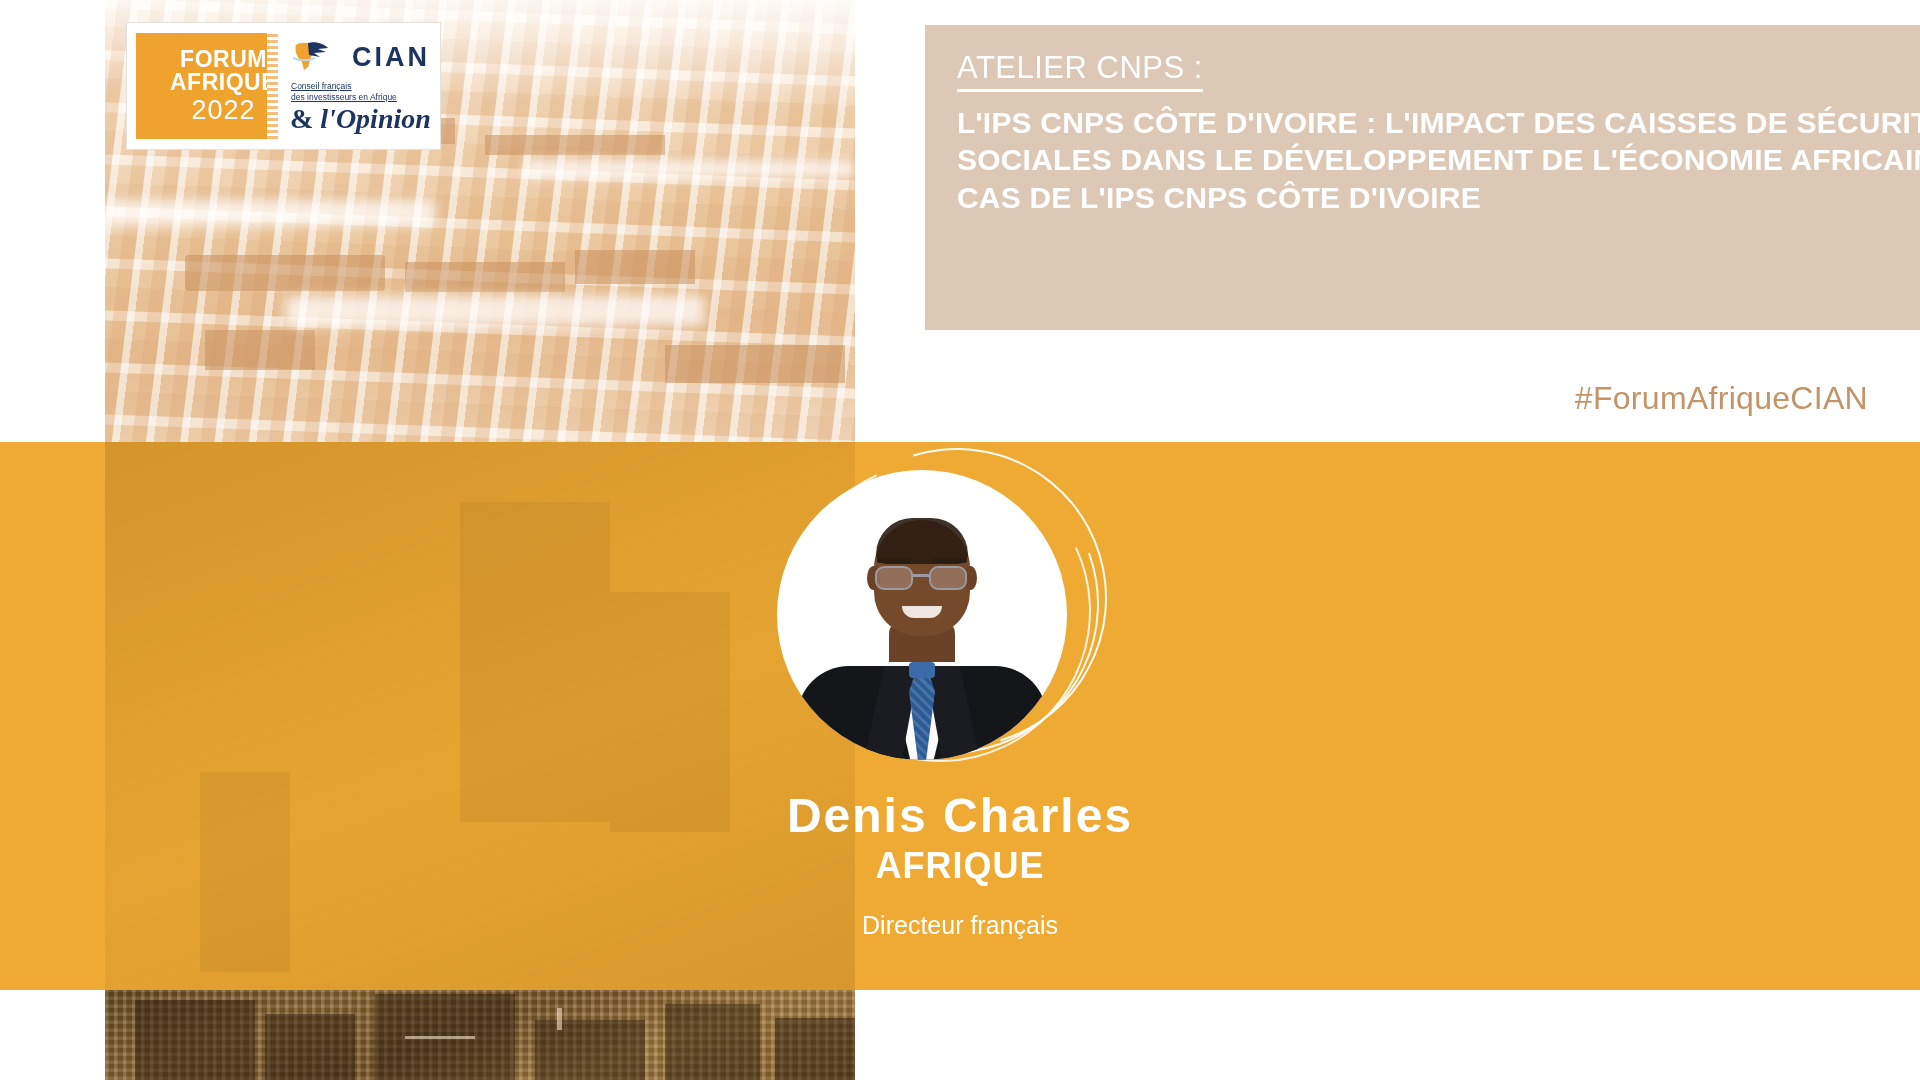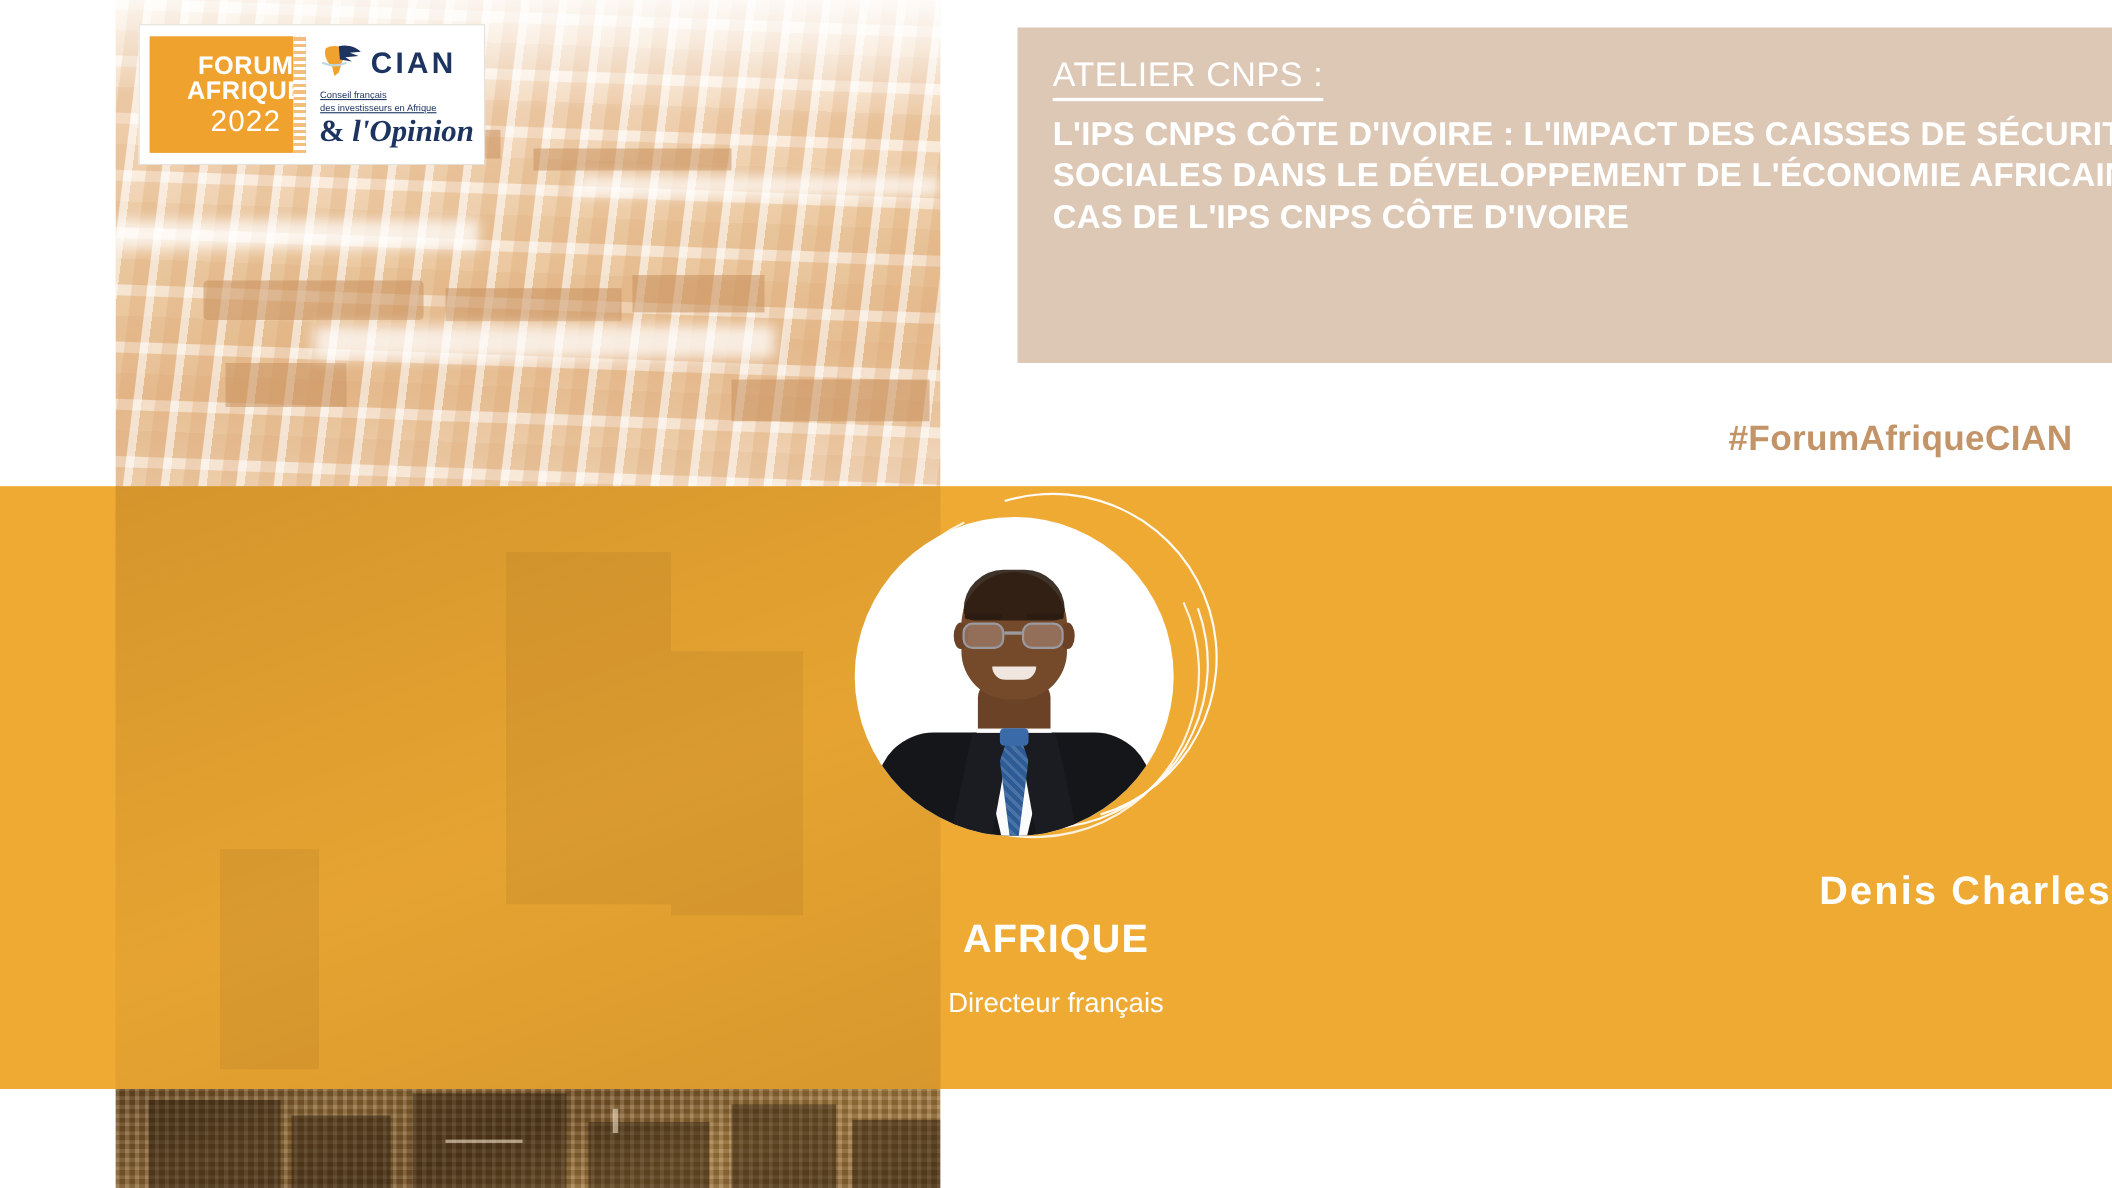--- a/index.html
+++ b/index.html
@@ -64,21 +64,21 @@
   .logo-forum .l1{ font-size:23px; font-weight:700; letter-spacing:.5px; }
   .logo-forum .l2{ font-size:23px; font-weight:700; letter-spacing:.5px; }
   .logo-forum .l3{ font-size:27px; font-weight:300; margin-top:3px; letter-spacing:1px; }
   .logo-divider{
     width:11px;
     background:
       repeating-linear-gradient(0deg,#f3bd7b 0 3px, #ffffff 3px 6px),
       repeating-linear-gradient(90deg,#f0a22e 0 2px,#ffffff 2px 5px);
   }
   .logo-cian{ flex:1; padding-left:12px; display:flex; flex-direction:column; justify-content:center; }
-  .cian-row{ display:flex; align-items:center; gap:7px; }
+  .cian-row{ display:flex; align-items:center; gap:22px; }
   .cian-word{ font-size:27px; font-weight:700; color:#1d3461; letter-spacing:3px; line-height:1; }
   .cian-sub{ font-size:8.5px; color:#1d3461; line-height:1.3; margin-top:4px; margin-left:1px;text-decoration:underline; }
   .cian-op{ font-size:28px; color:#1d3461; font-family:Liberation Serif, serif; font-weight:700; margin-top:2px; line-height:1; }
   .cian-op i{ font-style:italic; }
 
   
   .title-band{
     position:absolute; left:925px; top:25px; width:1135px; height:305px;
     background:#ddc8b6; padding:25px 30px 18px 32px; z-index:5;
   }
@@ -87,22 +87,22 @@
     display:inline-block; padding-bottom:3px; border-bottom:3px solid #ffffff;
     line-height:1.15;
   }
   .title-main{
     margin-top:12px; font-size:30px; font-weight:700; color:#ffffff;
     line-height:1.25; letter-spacing:.2px;
   }
 
   
   .hashtag{
-    position:absolute; right:36px; top:380px;
-    font-size:32px; font-weight:700; color:#c39468; letter-spacing:.3px; z-index:5;
+    position:absolute; right:52px; top:380px;
+    font-size:32px; font-weight:400; color:#c39468; letter-spacing:.3px; z-index:5;
   }
 
   
   .orange-band{
     position:absolute; left:0; top:442px; width:1920px; height:548px;
     background:#eeaa33; z-index:3;
   }
   .orange-band .photo-shade{
     position:absolute; left:105px; top:0; width:750px; height:100%;
     background:linear-gradient(160deg, rgba(90,60,20,.16), rgba(90,60,20,.05) 55%, rgba(90,60,20,.14));
@@ -154,21 +154,21 @@
            background:#2c5b96; clip-path:polygon(28% 0,72% 0,100% 22%,62% 100%,38% 100%,0 22%);
            background-image:repeating-linear-gradient(45deg, rgba(255,255,255,.14) 0 3px, transparent 3px 7px); }
   .av-knot{ position:absolute; left:132px; top:192px; width:26px; height:16px;
             background:#3a6ba8; border-radius:4px; }
 
   
   .speaker{
     position:absolute; left:0; top:790px; width:1920px; text-align:center;
     color:#ffffff; z-index:5;
   }
-  .sp-first{ font-size:36px; font-weight:700; letter-spacing:2px; line-height:1.1;text-align:right; }
+  .sp-first{ font-size:48px; font-weight:700; letter-spacing:2px; line-height:1.1; }
   .sp-last{ font-size:36px; font-weight:700; letter-spacing:1px; line-height:1.25; }
   .sp-role{ font-size:25px; font-weight:400; margin-top:22px; line-height:1.2; }
   .sp-org{ font-size:25px; font-weight:400; margin-top:5px; line-height:1.2; }
 </style>
 </head>
 <body>
 
 <div class="photo-col">
   <div class="harbour">
     <div class="ship" style="left:40px; top:120px; width:150px; height:30px; border-radius:3px;"></div>

